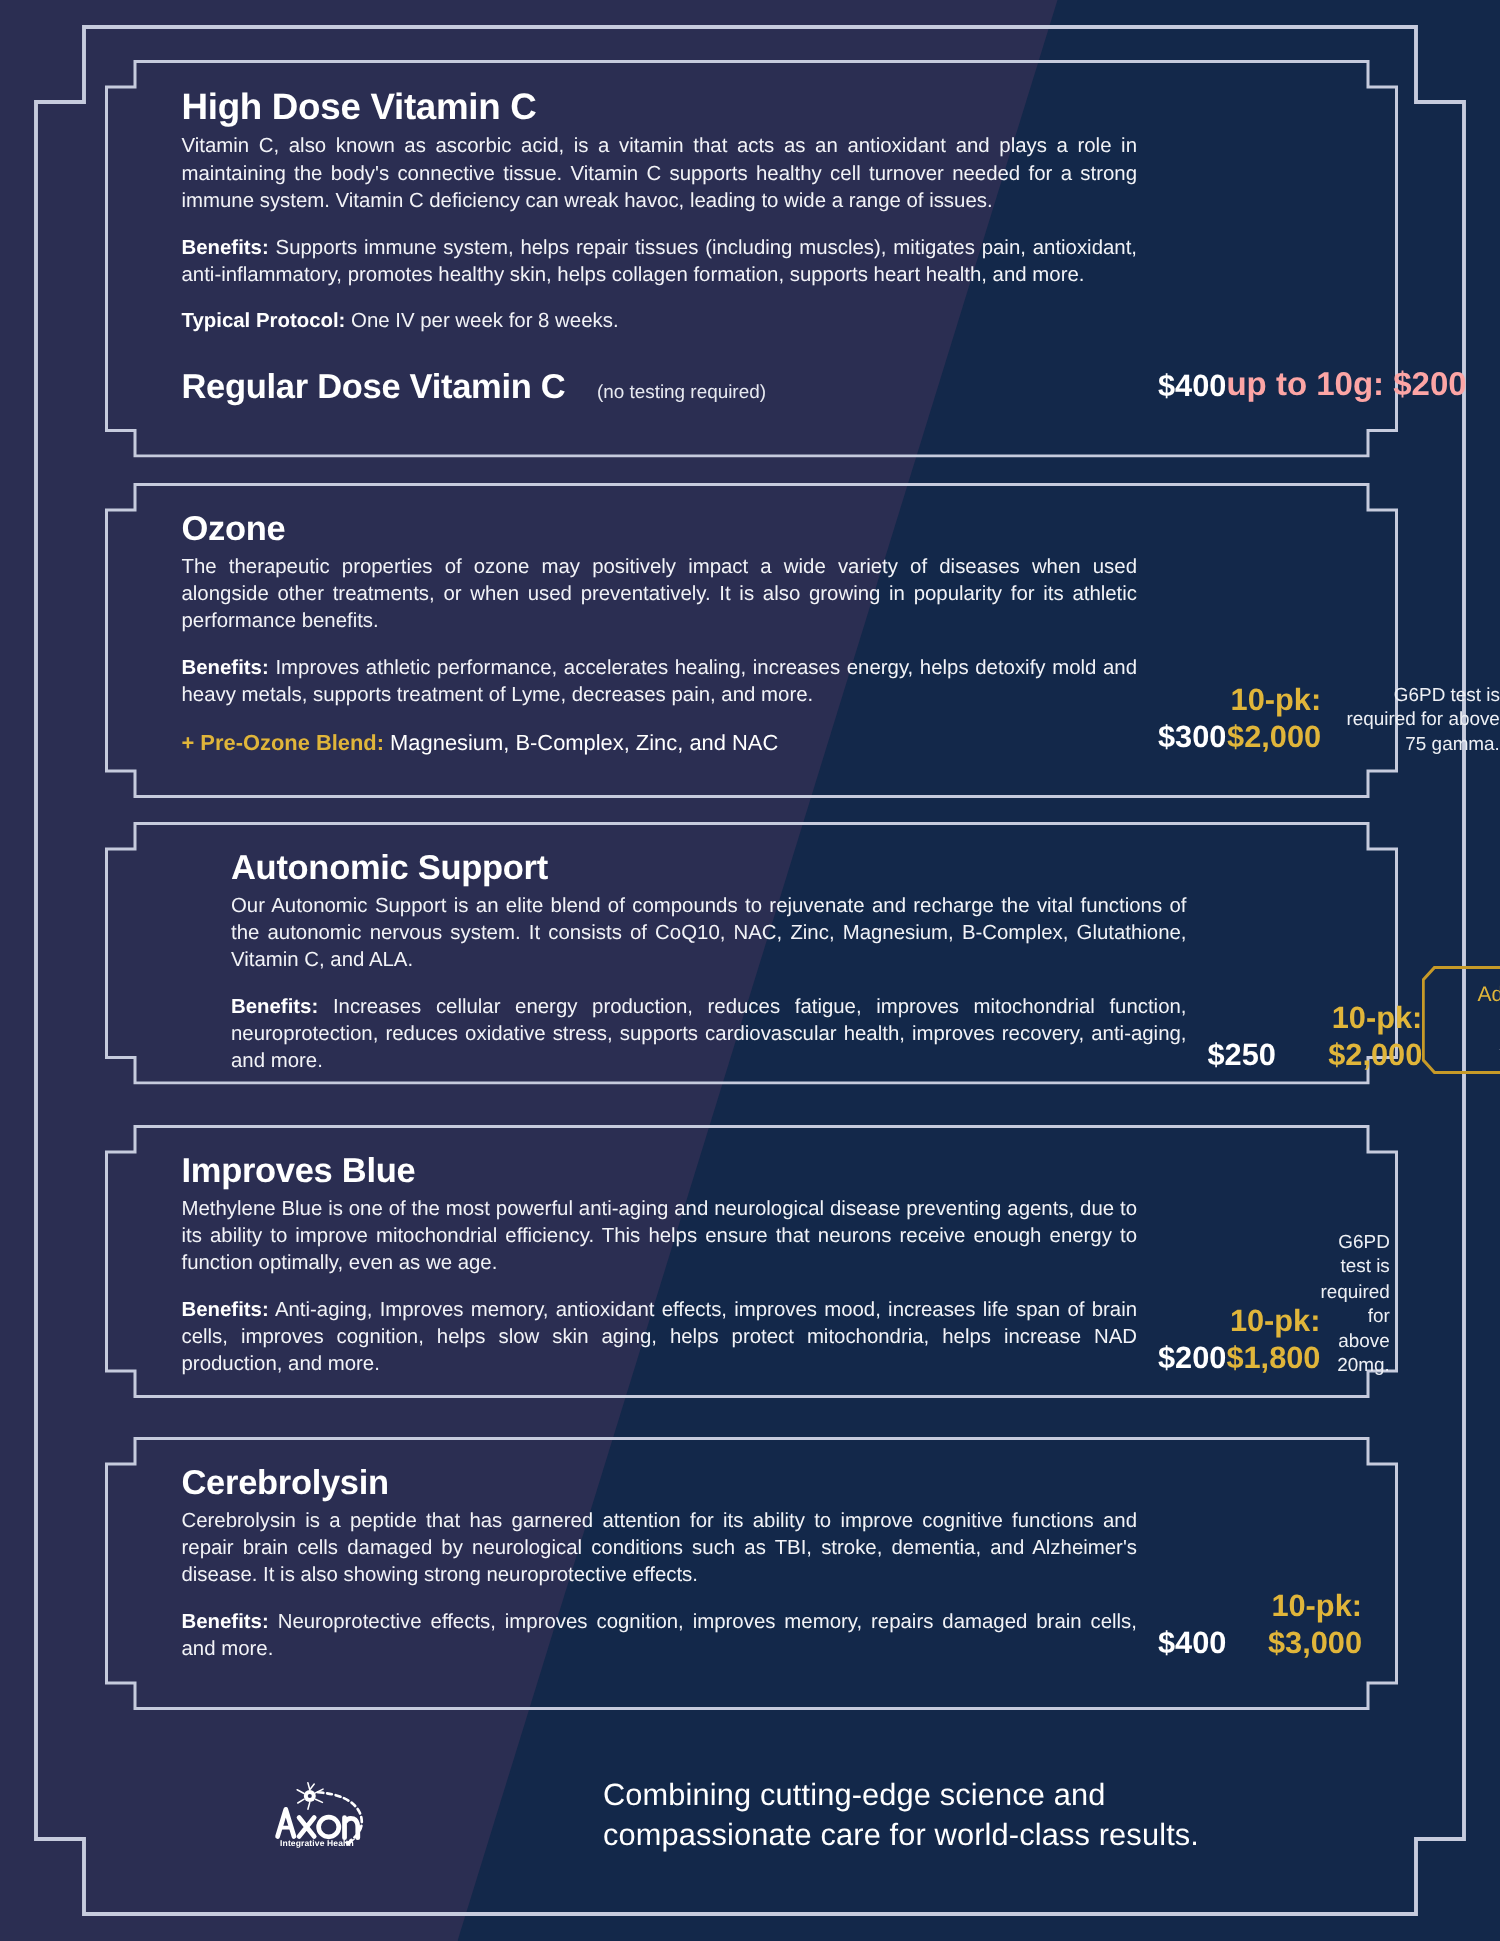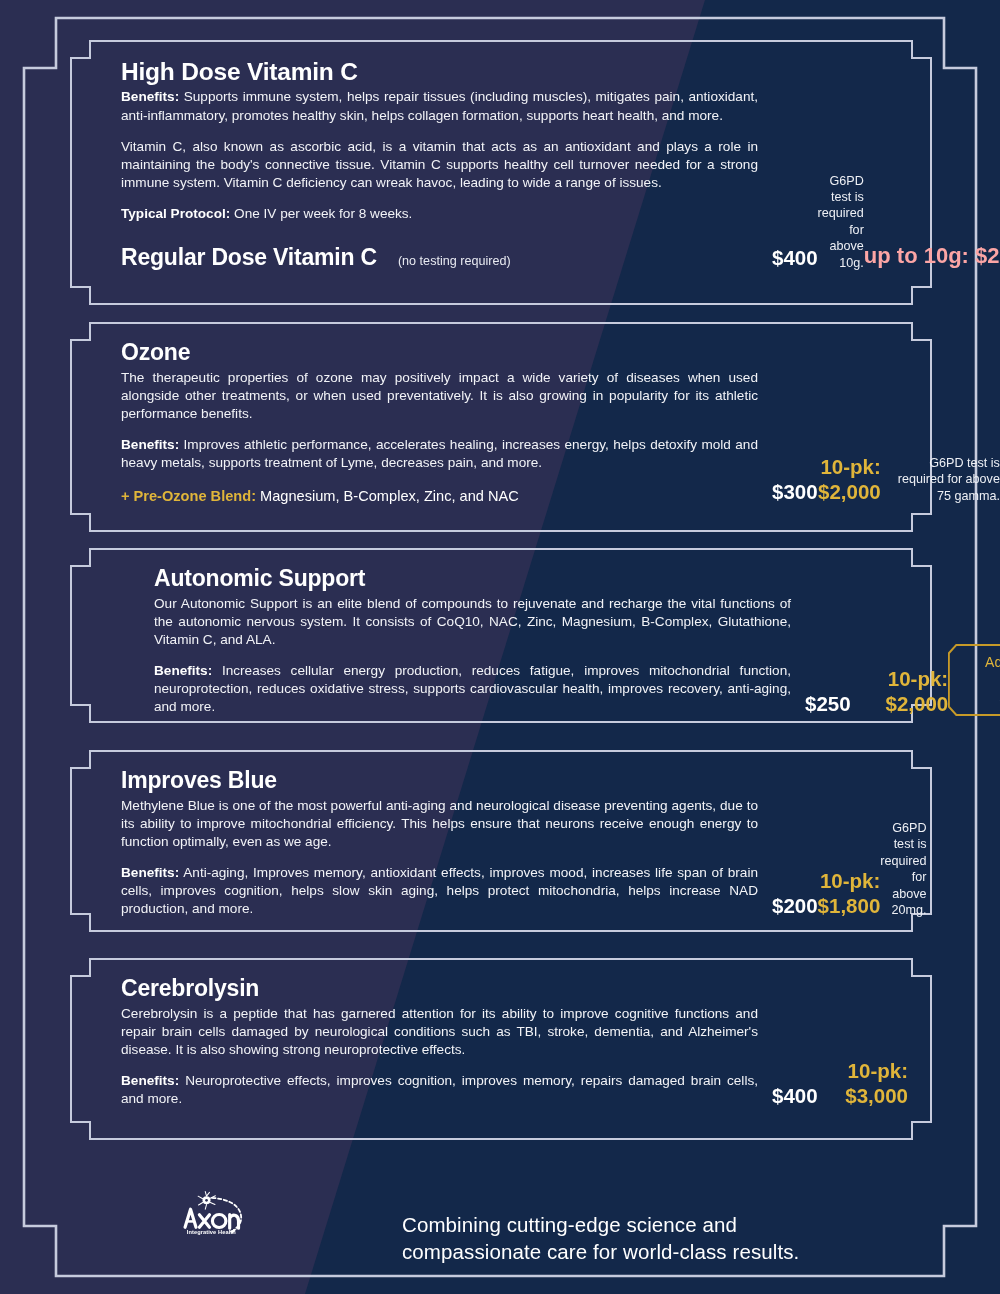--- a/index.html
+++ b/index.html
@@ -185,21 +185,21 @@
   .blend-line b { color: #e0b53a; font-weight: bold; }
 
   
   .footer {
     position: absolute;
     left: 70px;
     top: 1155px;
     width: 862px;
     height: 110px;
     display: flex;
-    align-items: flex-end;
+    align-items: center;
     gap: 30px;
   }
   .logo-wrap {
     width: 190px;
     flex: 0 0 190px;
     display: flex;
     justify-content: center;
     align-items: center;
     padding-left: 110px;
   }
@@ -227,37 +227,36 @@
 
   <div class="card" style="top:40px;height:265px;">
     <div class="card-frame">
       <svg viewBox="0 0 862 265" preserveAspectRatio="none">
         <path d="M1 18 L1 247 L20 247 L20 264 L842 264 L842 247 L861 247 L861 18 L842 18 L842 1 L20 1 L20 18 Z" stroke="#c6cbdd" stroke-width="2" fill="none" vector-effect="non-scaling-stroke"></path>
       </svg>
     </div>
     <div class="card-inner">
       <div class="col-left">
         <h2 class="prod-title">High Dose Vitamin C</h2>
+        <p class="body">Vitamin C, also known as ascorbic acid, is a vitamin that acts as an antioxidant and plays a role in maintaining the body's connective tissue. Vitamin C supports healthy cell turnover needed for a strong immune system. Vitamin C deficiency can wreak havoc, leading to wide a range of issues.</p>
         <p class="body">
           <b>Benefits:</b>
           <span>Supports immune system, helps repair tissues (including muscles), mitigates pain, antioxidant, anti-inflammatory, promotes healthy skin, helps collagen formation, supports heart health, and more.</span>
         </p>
-        <p class="body">Vitamin C, also known as ascorbic acid, is a vitamin that acts as an antioxidant and plays a role in maintaining the body's connective tissue. Vitamin C supports healthy cell turnover needed for a strong immune system. Vitamin C deficiency can wreak havoc, leading to wide a range of issues.</p>
         <p class="body">
           <b>Typical Protocol:</b>
           <span>One IV per week for 8 weeks.</span>
         </p>
         <div class="regular-row">
           <span class="rtitle">Regular Dose Vitamin C</span>
           <span class="rnote">(no testing required)</span>
         </div>
       </div>
       <div class="col-right">
         <div class="price">$400</div>
-        <div class="price-note">G6PD test is required for above 10g.</div>
         <div style="flex:1"></div>
         <div class="price-big" style="margin-bottom:2px;">up to 10g: $200</div>
       </div>
     </div>
   </div>
 
   <div class="card" style="top:322px;height:210px;">
     <div class="card-frame">
       <svg viewBox="0 0 862 210" preserveAspectRatio="none">
         <path d="M1 18 L1 192 L20 192 L20 209 L842 209 L842 192 L861 192 L861 18 L842 18 L842 1 L20 1 L20 18 Z" stroke="#c6cbdd" stroke-width="2" fill="none" vector-effect="non-scaling-stroke"></path>

